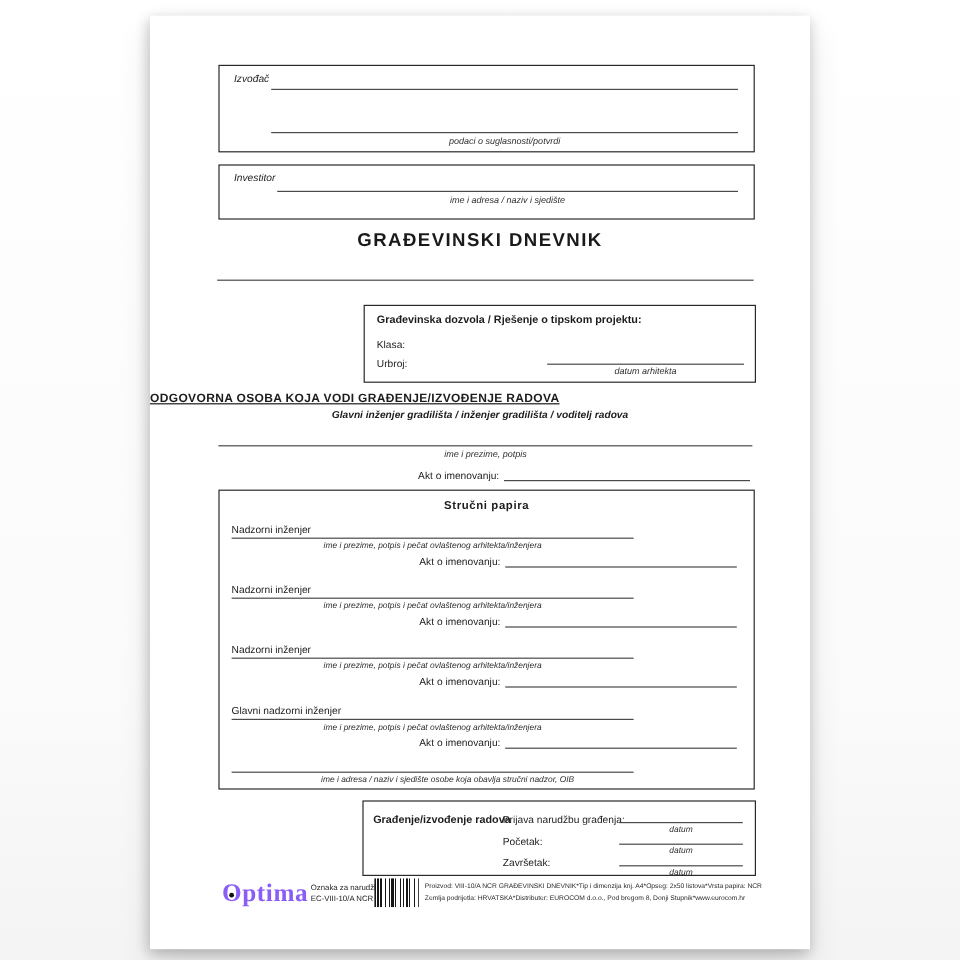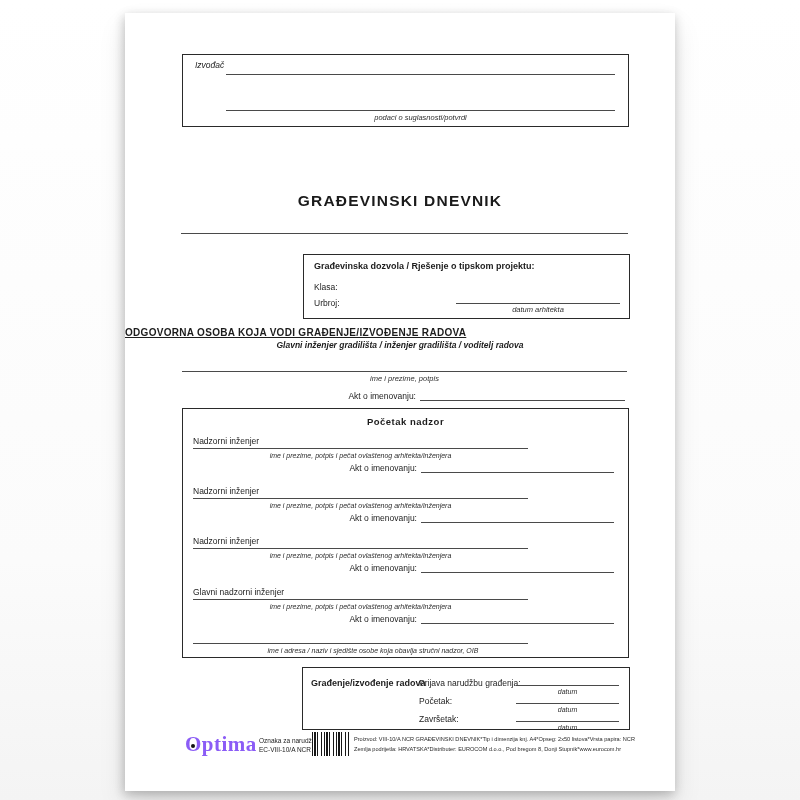--- a/index.html
+++ b/index.html
@@ -72,20 +72,25 @@
 <div class="stage">
   <div class="paper">
 
     <div class="box" style="left:57px;top:41px;width:445px;height:71px;">
       <div class="abs lbl italic" style="left:12px;top:5px;">Izvođač</div>
       <div class="wline" style="left:43px;right:13px;top:19px;"></div>
       <div class="wline" style="left:43px;right:13px;top:55px;"></div>
       <div class="cap" style="left:43px;right:13px;top:58px;">podaci o suglasnosti/potvrdi</div>
     </div>
 
+    <div class="box" style="left:57px;top:124px;width:445px;height:44px;">
+      <div class="abs lbl italic" style="left:12px;top:5px;">Investitor</div>
+      <div class="wline" style="left:48px;right:13px;top:21px;"></div>
+      <div class="cap" style="left:48px;right:13px;top:24px;">ime i adresa / naziv i sjedište</div>
+    </div>
 
     <div class="title">GRAĐEVINSKI DNEVNIK</div>
 
     <div class="wline" style="left:56px;right:47px;top:220px;"></div>
 
     <div class="box" style="left:178px;top:241px;width:325px;height:63px;">
       <div class="abs lbl bold" style="left:10px;top:6px;font-size:9px;">Građevinska dozvola / Rješenje o tipskom projektu:</div>
       <div class="abs lbl" style="left:10px;top:27px;">Klasa:</div>
       <div class="abs lbl" style="left:10px;top:43px;">Urbroj:</div>
       <div class="wline" style="left:152px;width:164px;top:48px;"></div>
@@ -95,21 +100,21 @@
     <div class="heading">ODGOVORNA OSOBA KOJA VODI GRAĐENJE/IZVOĐENJE RADOVA</div>
     <div class="subheading">Glavni inženjer gradilišta / inženjer gradilišta / voditelj radova</div>
     <div class="wline" style="left:57px;right:48px;top:358px;"></div>
     <div class="cap" style="left:57px;right:48px;top:361px;">ime i prezime, potpis</div>
     <div class="akt-row" style="top:378px;right:50px;left:0;">
       <span class="akt-label">Akt o imenovanju:</span>
       <span class="akt-line" style="width:205px;"></span>
     </div>
 
     <div class="box" style="left:57px;top:395px;width:445px;height:248px;">
-      <div class="abs bold" style="left:0;right:0;top:7px;text-align:center;font-size:9.5px;letter-spacing:.5px;">Početak nadzor</div>
+      <div class="abs bold" style="left:0;right:0;top:7px;text-align:center;font-size:9.5px;letter-spacing:.5px;">Stručni papira</div>
 
       <div class="sup-row" style="top:27px;">
         <div class="abs lbl" style="left:10px;top:0;">Nadzorni inženjer</div>
         <div class="wline" style="left:10px;width:335px;top:12px;"></div>
         <div class="cap" style="left:10px;width:335px;top:15px;font-size:7px;">ime i prezime, potpis i pečat ovlaštenog arhitekta/inženjera</div>
         <div class="akt-row" style="top:27px;right:14px;left:0;">
           <span class="akt-label">Akt o imenovanju:</span>
           <span class="akt-line" style="width:193px;"></span>
         </div>
       </div>

